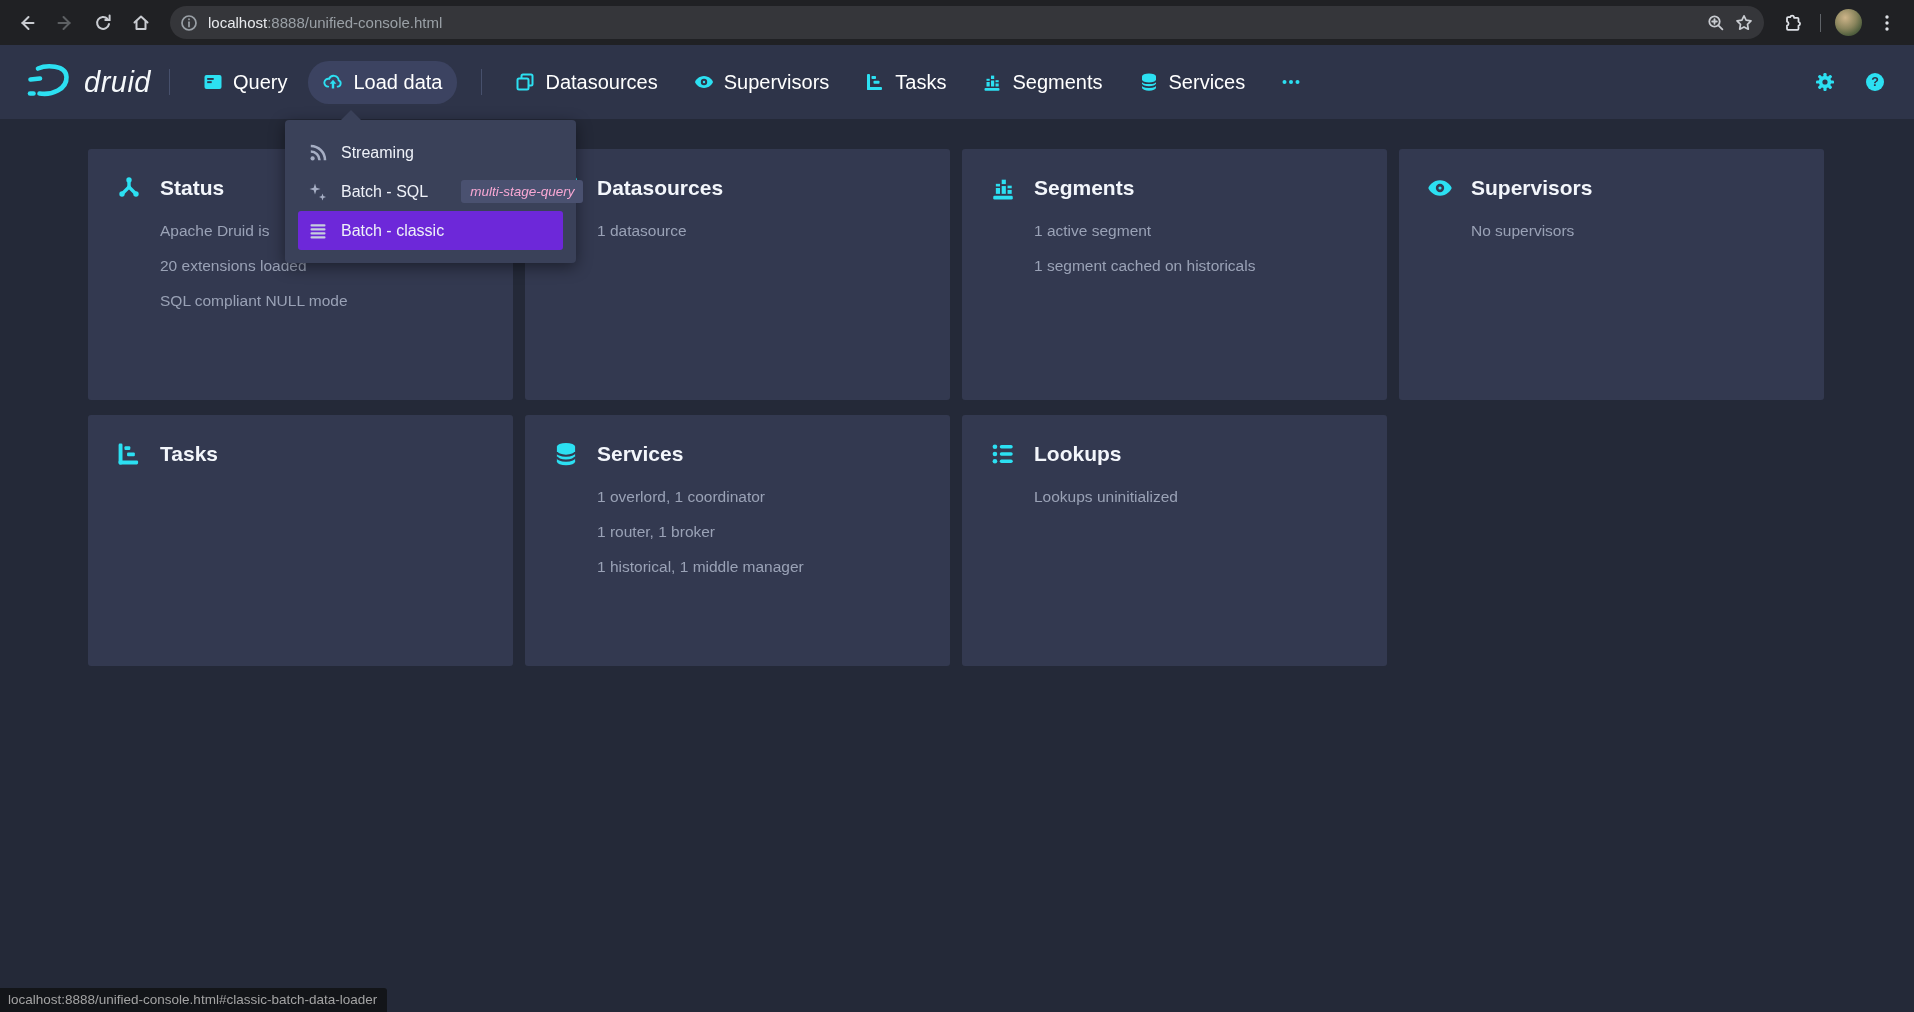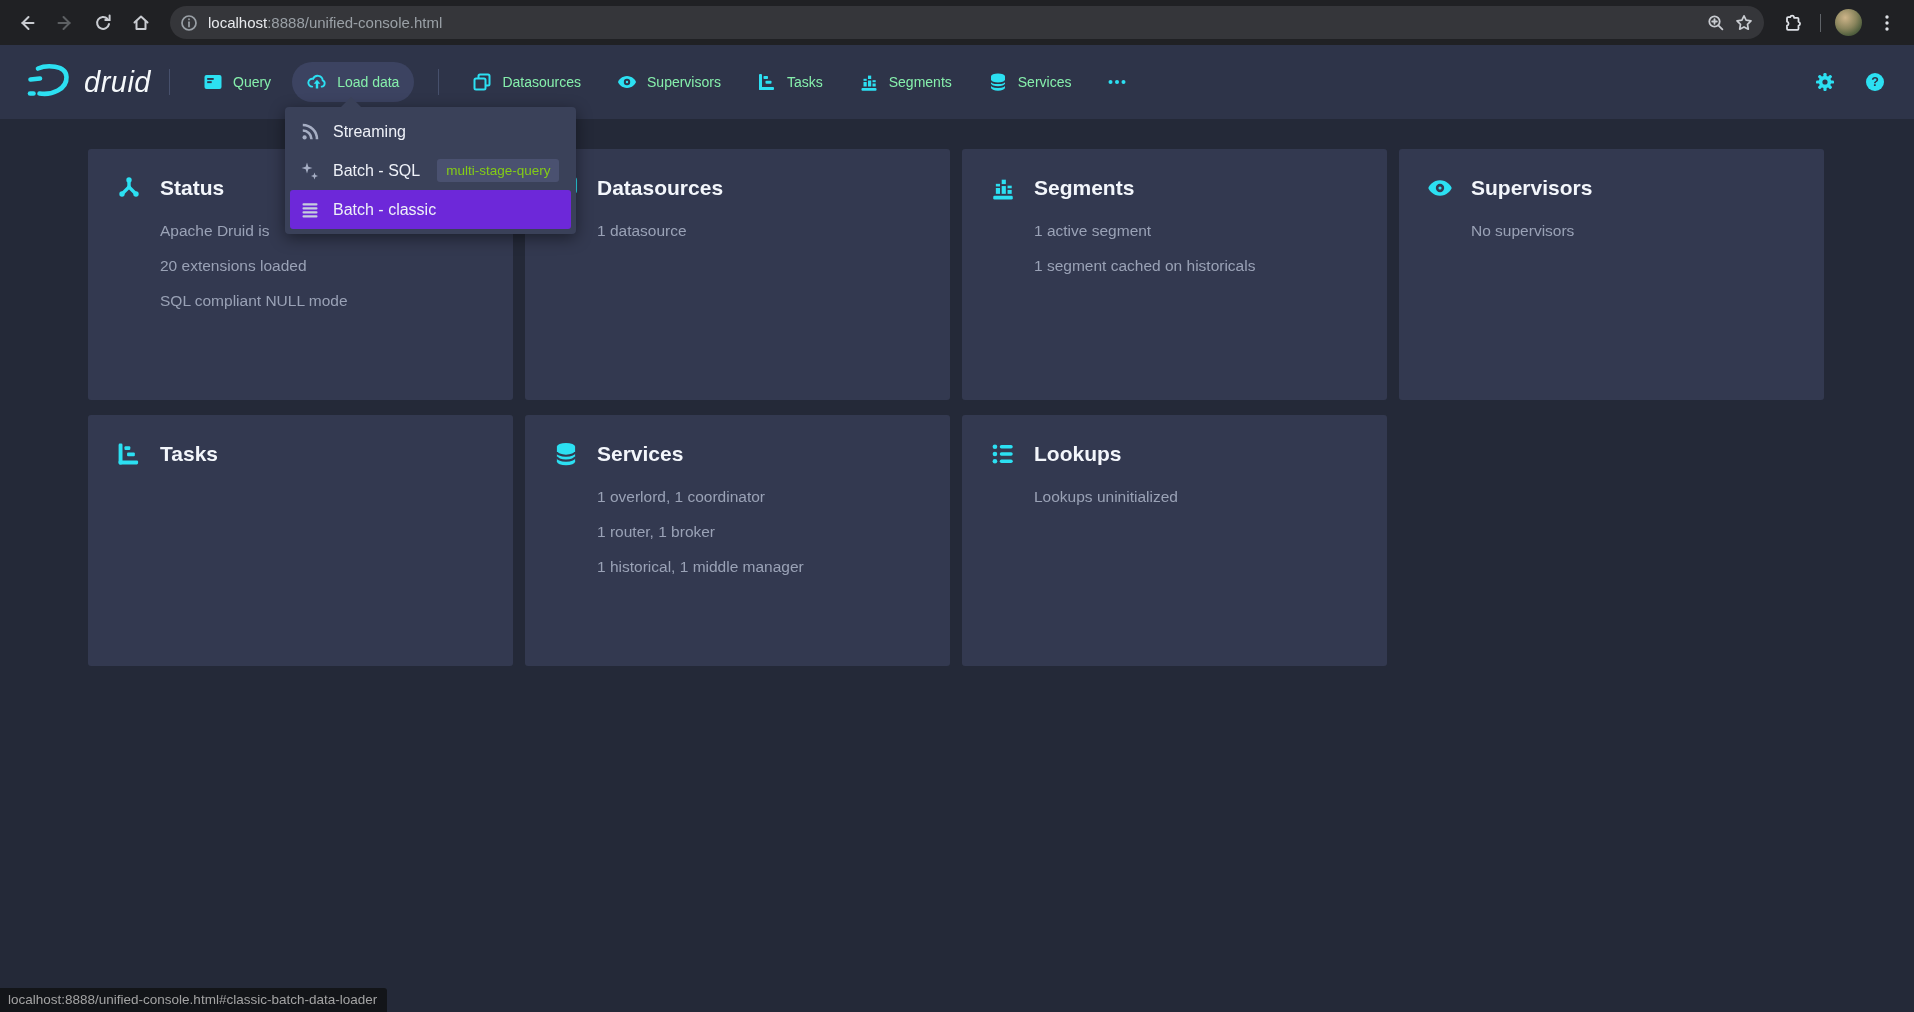--- a/index.html
+++ b/index.html
@@ -37,21 +37,21 @@
   
   .navbar {
     height:74px; background:#2e3449;
     display:flex; align-items:center; padding:0 26px;
   }
   .brand { display:flex; align-items:center; gap:10px; flex:none; }
   .brand-text { color:#f5f8fa; font-size:29px; font-style:italic; letter-spacing:.5px; }
   .nav-divider { width:1px; height:26px; background:#47506c; margin:0 18px; flex:none; }
   .nav-item {
     display:flex; align-items:center; gap:10px; padding:10px 15px;
-    border-radius:21px; font-size:14px; color:#86efac; cursor:pointer; flex:none;
+    border-radius:21px; font-size:20px; color:#ffffff; cursor:pointer; flex:none;
     margin-right:6px; white-space:nowrap;justify-content:space-between;
   }
   .nav-item.active { background:#3c4361; }
   .nav-right { margin-left:auto; display:flex; align-items:center; gap:24px; }
   .icon-btn { width:26px; height:26px; display:flex; align-items:center; justify-content:center; }
 
   .i20 { width:20px; height:20px; display:block; flex:none; }
   .i26 { width:26px; height:26px; display:block; flex:none; }
 
   
@@ -64,38 +64,38 @@
     background:#333950; border-radius:3px; height:251px;
     padding:26px 28px;
   }
   .card-head { display:flex; align-items:center; gap:18px; }
   .card-title { font-size:21px; font-weight:bold; color:#f3f6fb; cursor:pointer; }
   .card-body { margin-left:44px; margin-top:12px; }
   .card-line { font-size:15.5px; color:#9aa2b6; line-height:35px; white-space:nowrap; }
 
   
   .popover {
-    position:absolute; left:285px; top:107px; width:291px;
-    background:#3a4159; border-radius:4px; padding:5px;
+    position:absolute; left:285px; top:120px; width:291px;
+    background:#3a4159; border-radius:4px; padding:13px;
     box-shadow:0 4px 16px rgba(0,0,0,.45); z-index:30;
   }
   .popover-caret {
     position:absolute; top:-10px; left:56px; width:0; height:0;
     border-left:10px solid transparent; border-right:10px solid transparent;
     border-bottom:10px solid #3a4159;
   }
   .menu-item {
     display:flex; align-items:center; gap:13px; height:39px;
     padding:0 10px; border-radius:3px; color:#eef1f8; font-size:16px;
     cursor:pointer; white-space:nowrap;
   }
   .menu-item.hl { background:#6d28d9; }
   .badge {
     background:#4a5170; border-radius:3px; padding:4px 9px;
-    font-size:13.5px; color:#84cc16; margin-left:4px;
+    font-size:13.5px; color:#f9a8d4; margin-left:20px;font-style:italic;
   }
 
   
   .link-preview {
     position:absolute; left:0; bottom:0; z-index:40;
     background:#131519; color:#a3a3a3; font-size:13.5px;
     padding:4px 10px 5px 8px; border-top-right-radius:3px; white-space:nowrap;
   }
 </style>
 </head>

